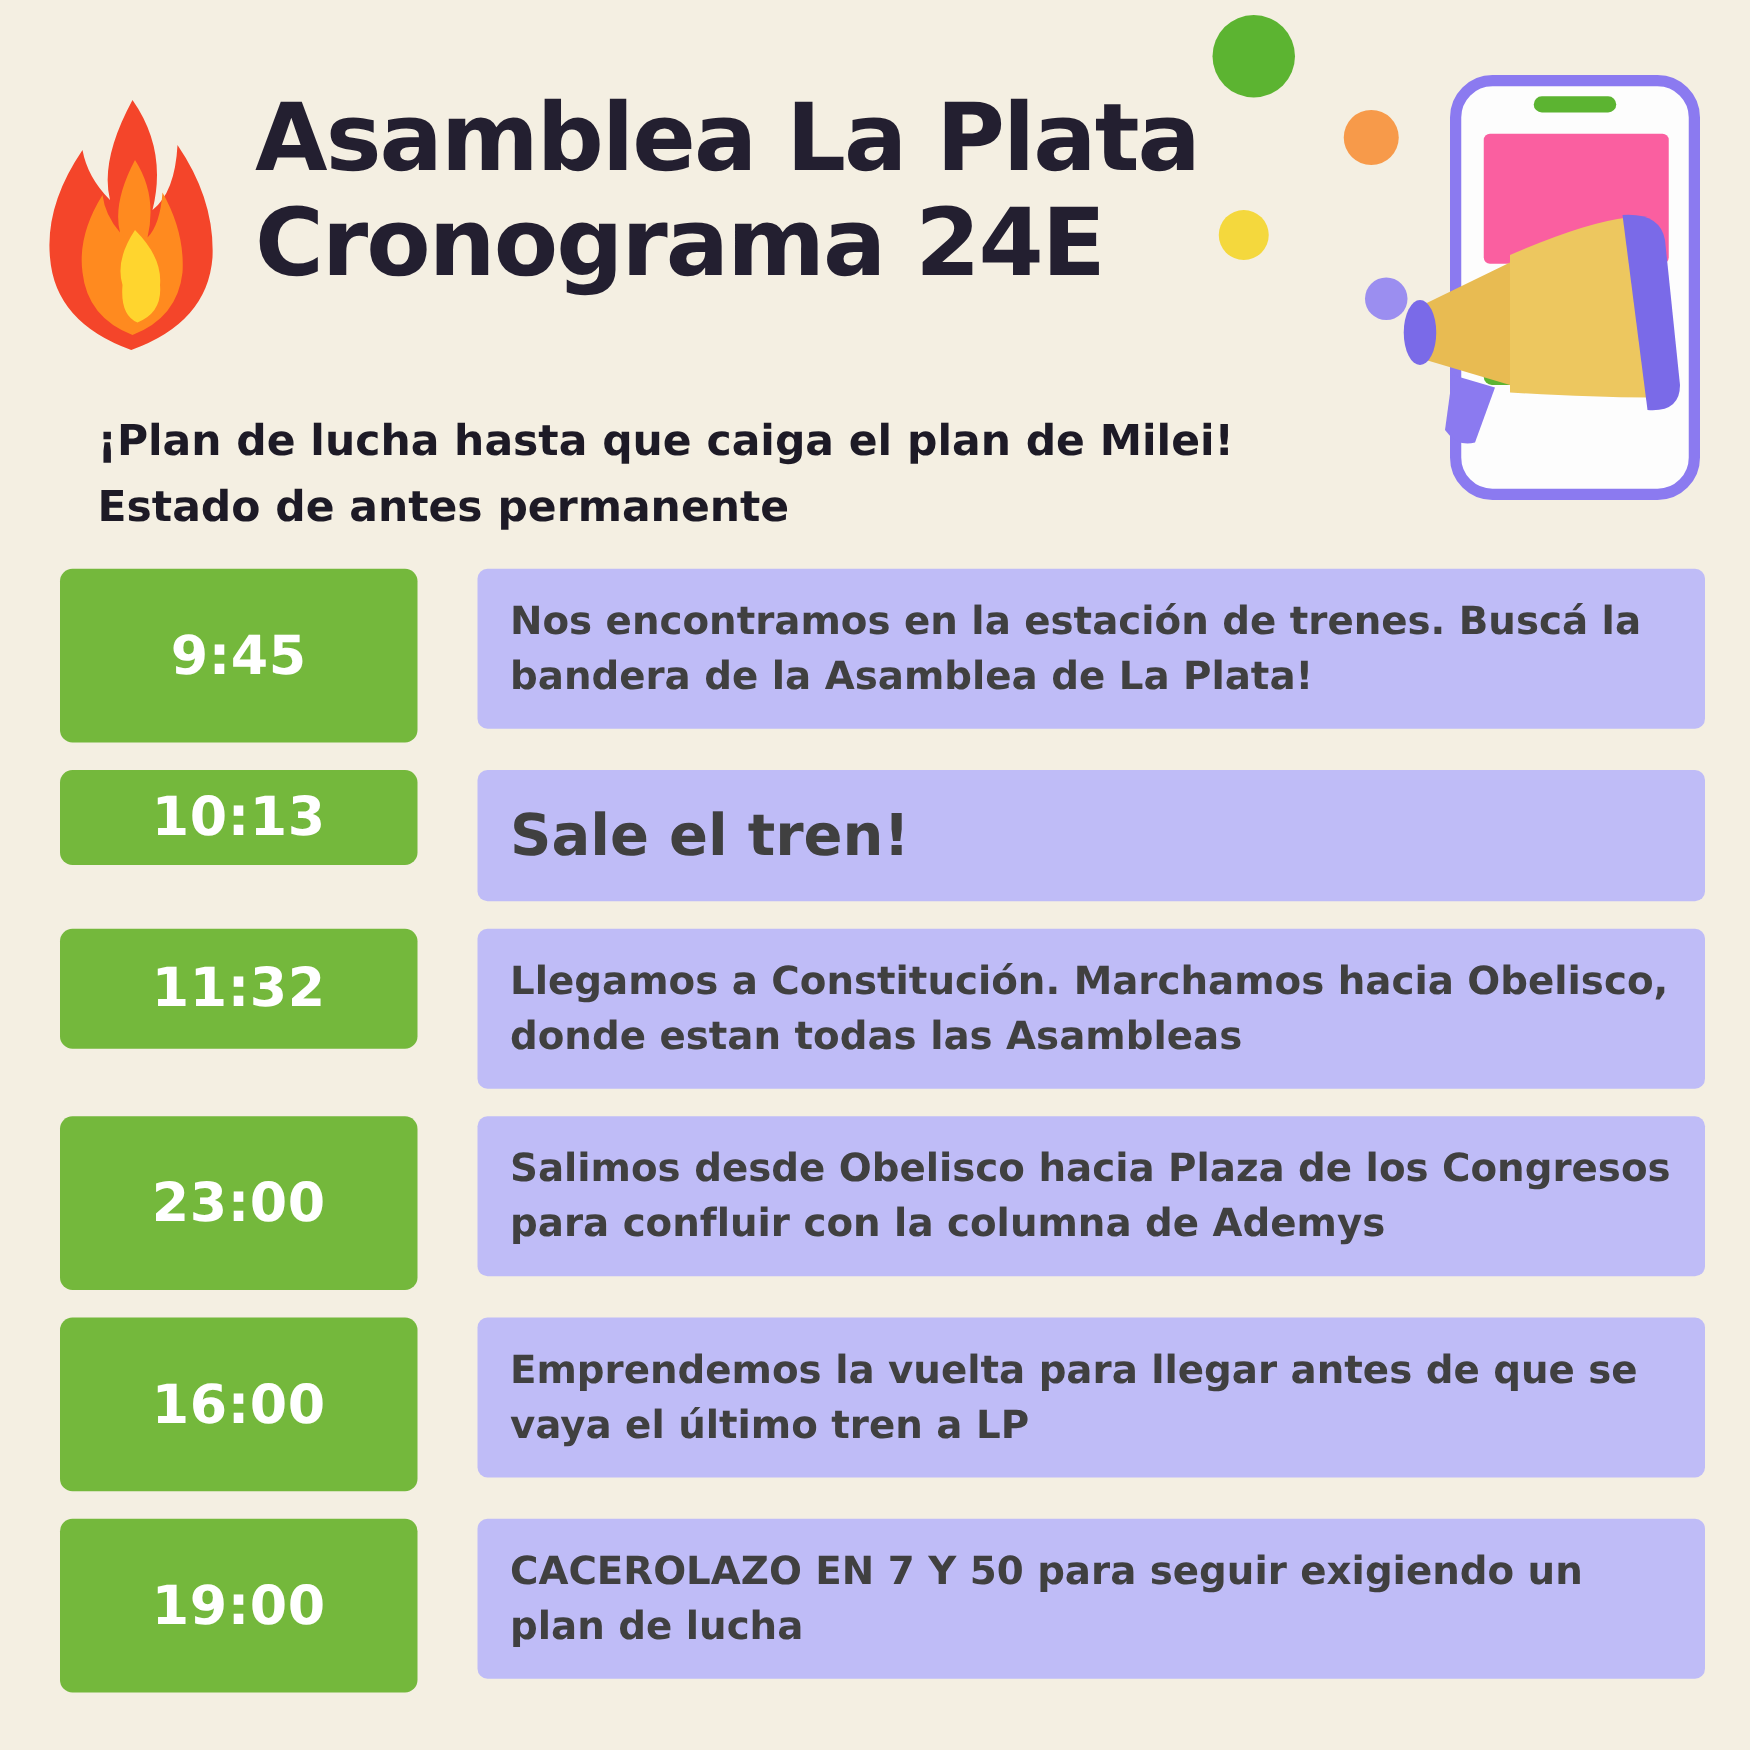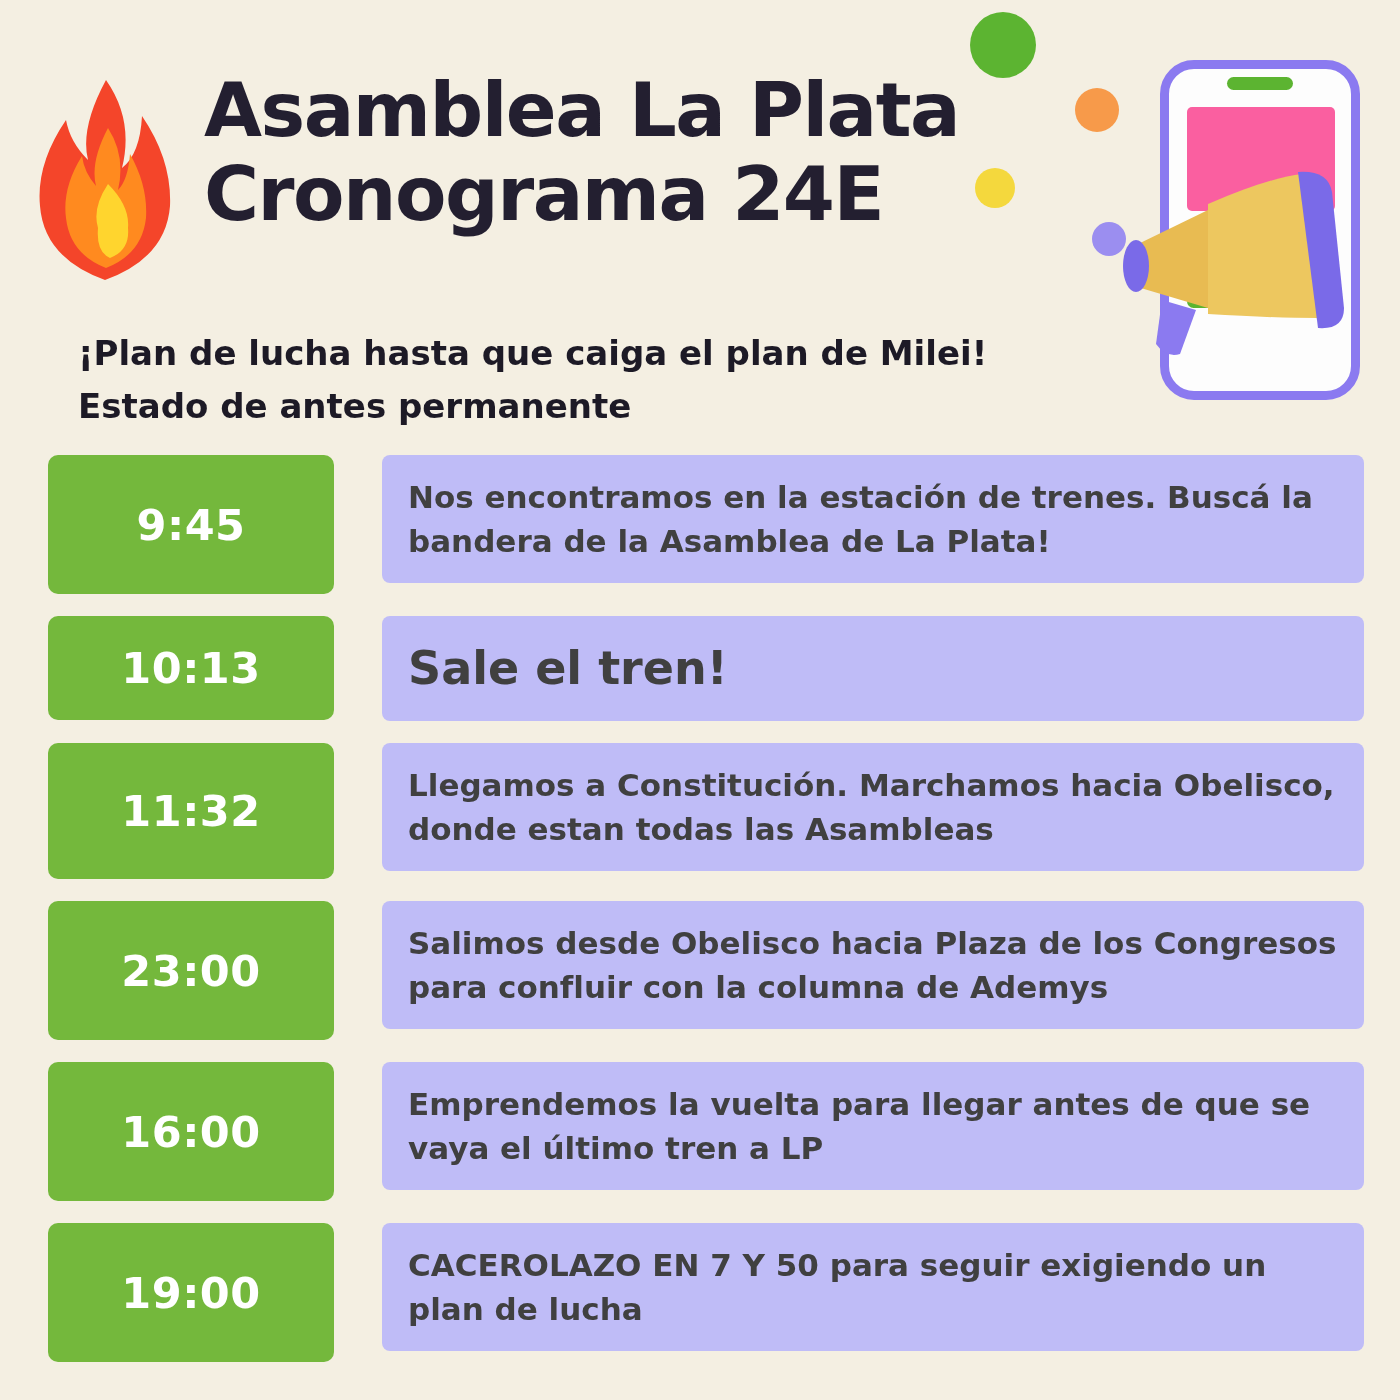--- a/index.html
+++ b/index.html
@@ -166,22 +166,22 @@
     padding: 20px 26px 20px 26px;
     min-height: 78px;
     display: flex;
     align-items: center;
     box-sizing: border-box;
   }
   .desc.big {
     font-size: 46px;
     font-weight: 800;
   }
-  .row.tall .time-chip { height: 136px; }
-  .row.short .time-chip { height: 104px; }
+  .row.tall .time-chip { height: 96px; }
+  .row.short .time-chip { height: 76px; }
 </style>
 </head>
 <body>
 
 <div class="header">
 
   <div class="deco">
     <span class="dot dot-green"></span>
     <span class="dot dot-orange"></span>
     <span class="dot dot-yellow"></span>

